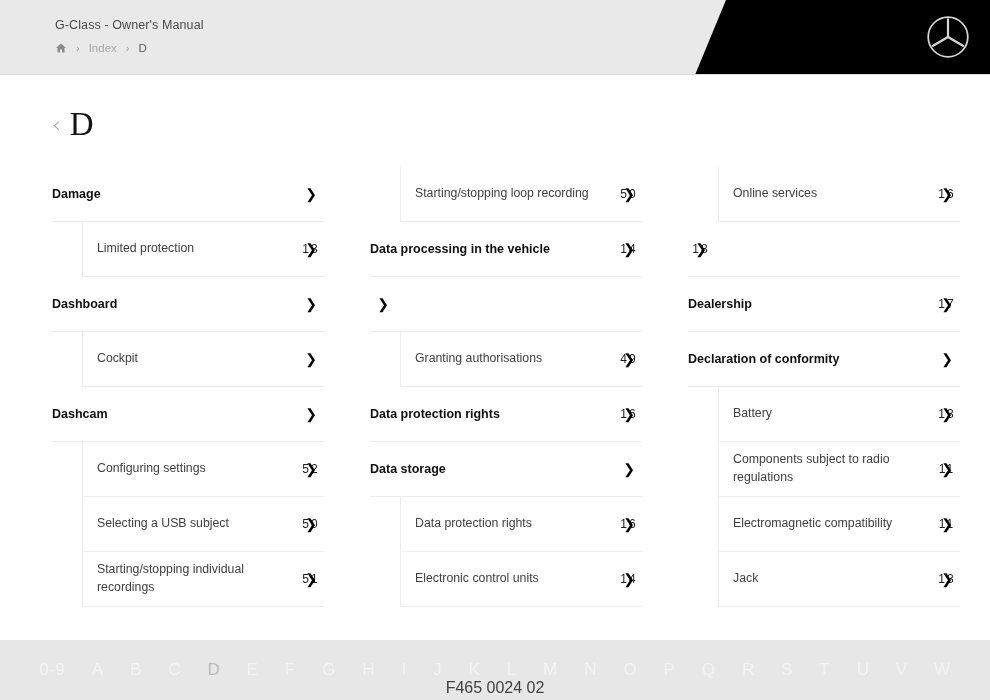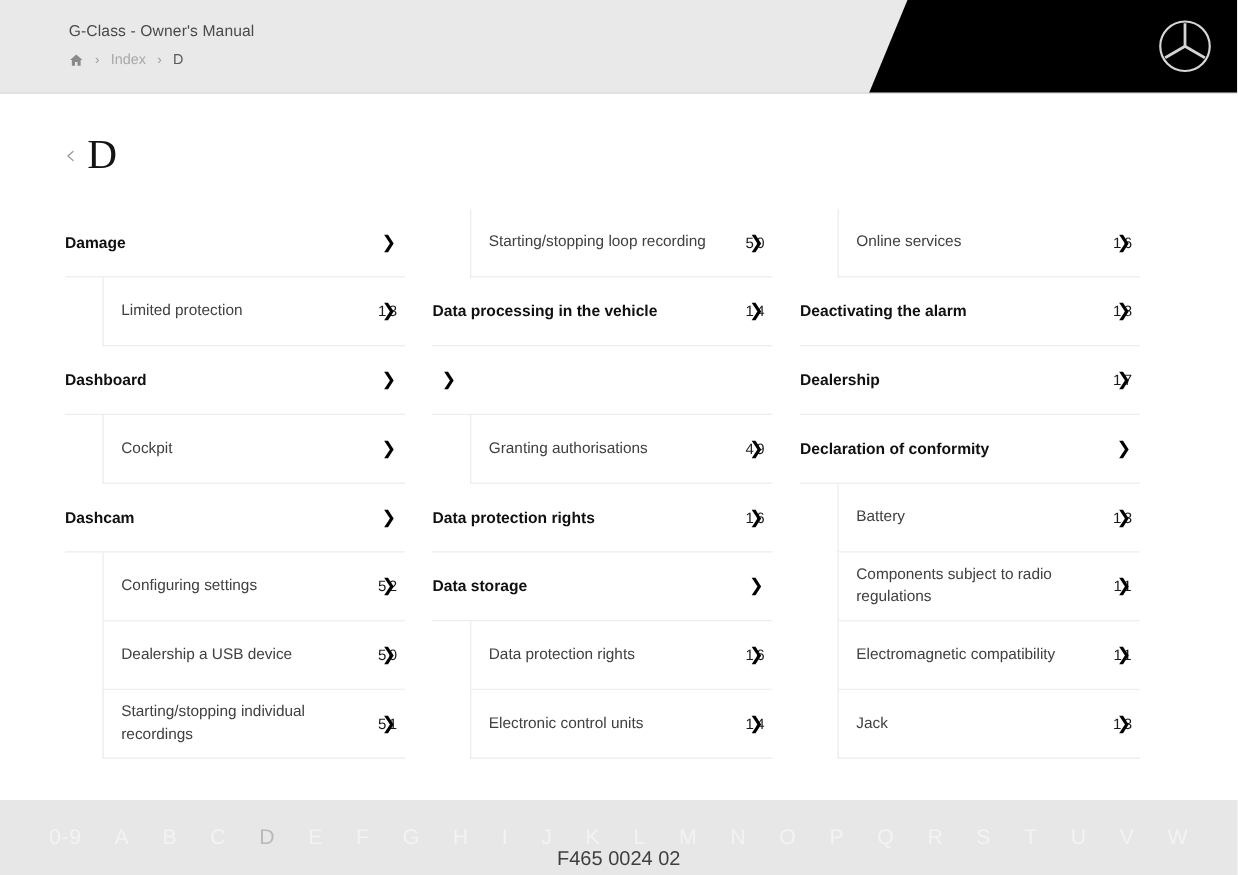--- a/index.html
+++ b/index.html
@@ -70,21 +70,21 @@
     font-family: "Liberation Serif", serif;
     font-size: 33px;
     line-height: 1;
     color: #141414;
   }
 
   
   .columns {
     display: flex;
     margin: 26px 52px 0 52px;
-    gap: 22px;
+    gap: 46px;
   }
   .column { width: 272px; flex: 0 0 272px; }
 
   .entry { position: relative; }
 
   
   .row {
     display: flex;
     align-items: center;
     position: relative;
@@ -234,21 +234,21 @@
         <div class="row row-head">
           <span class="row-label">Dashcam</span>
           <span class="row-page no-num"><span class="pnum">00</span><span class="go-chevron">❯</span></span>
         </div>
         <div class="subgroup">
           <div class="sub-row">
             <span class="row-label">Configuring settings</span>
             <span class="row-page"><span class="pnum">52</span><span class="go-chevron">❯</span></span>
           </div>
           <div class="sub-row">
-            <span class="row-label">Dealership a USB device</span>
+            <span class="row-label">Selecting a USB subject</span>
             <span class="row-page"><span class="pnum">50</span><span class="go-chevron">❯</span></span>
           </div>
           <div class="sub-row">
             <span class="row-label">Starting/stopping individual recordings</span>
             <span class="row-page"><span class="pnum">51</span><span class="go-chevron">❯</span></span>
           </div>
         </div>
       </div>
     </div>
     <div class="column">
@@ -304,21 +304,20 @@
       <div class="entry">
         <div class="subgroup">
           <div class="sub-row">
             <span class="row-label">Online services</span>
             <span class="row-page"><span class="pnum">16</span><span class="go-chevron">❯</span></span>
           </div>
         </div>
       </div>
       <div class="entry">
         <div class="row row-head">
-          <span class="row-label">Deactivating the alarm</span>
           <span class="row-page"><span class="pnum">18</span><span class="go-chevron">❯</span></span>
         </div>
       </div>
       <div class="entry">
         <div class="row row-head">
           <span class="row-label">Dealership</span>
           <span class="row-page"><span class="pnum">17</span><span class="go-chevron">❯</span></span>
         </div>
       </div>
       <div class="entry">

